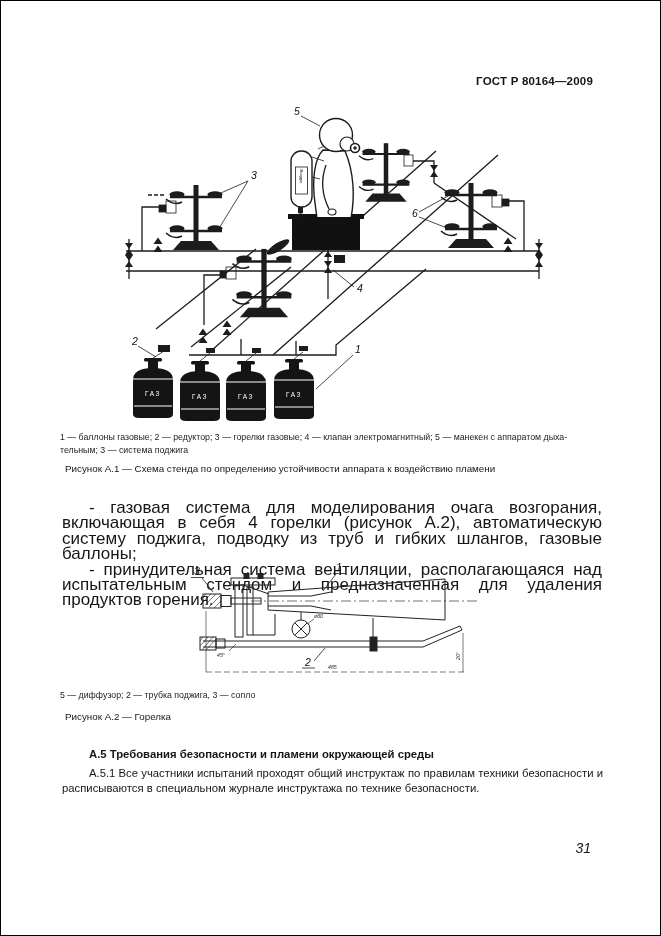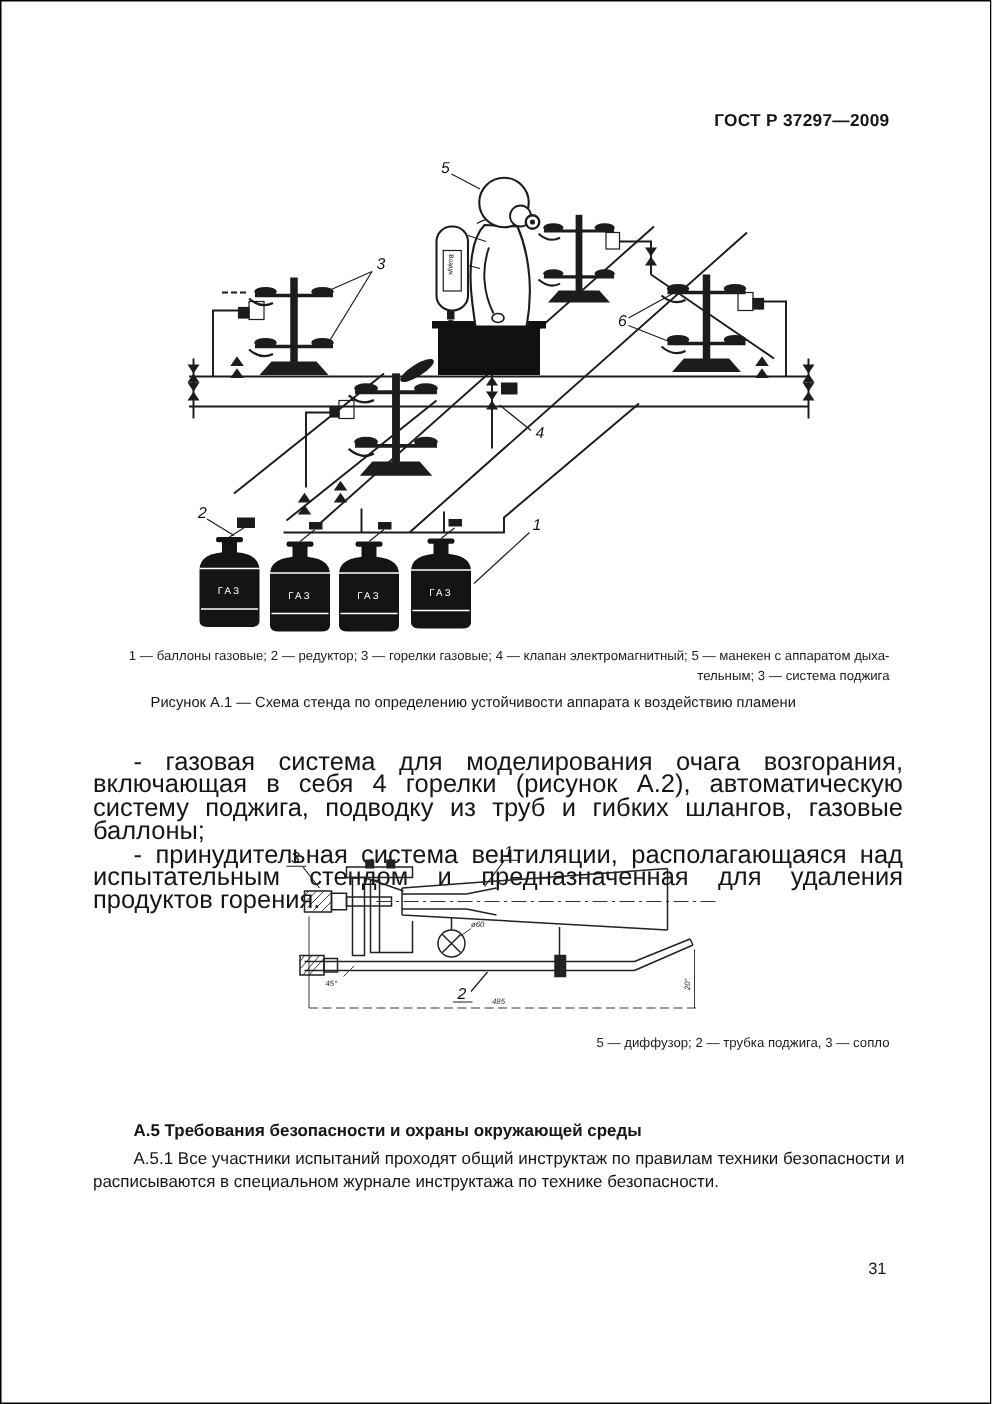--- a/index.html
+++ b/index.html
@@ -5,46 +5,46 @@
   html,body { margin:0; padding:0; background:#fff; }
   .page {
     position:relative; width:661px; height:936px; background:#fff;
     border:1px solid #000; box-sizing:border-box;
     font-family:"Liberation Sans", sans-serif; color:#161616; overflow:hidden;
   }
   .hdr { position:absolute; top:74px; left:0; right:67px; text-align:right;
          font-size:11.5px; font-weight:bold; letter-spacing:.2px; }
   .fig1 { position:absolute; left:95px; top:98px; }
   .fig2 { position:absolute; left:172px; top:556px; }
-  .key  { position:absolute; left:49px; width:543px; text-align:right;
+  .key  { position:absolute; left:59px; width:543px; text-align:left;
           font-size:8.8px; line-height:12.5px; color:#1d1d1d; }
   .key1 { top:430px; }
   .key2 { top:688px; }
-  .figtitle { position:absolute; left:43px; width:543px; text-align:center; font-size:9.8px; }
+  .figtitle { position:absolute; left:64px; width:543px; text-align:left; font-size:9.8px; }
   .t1 { top:462px; }
   .t2 { top:710px; }
   .bodytext { position:absolute; left:61px; top:499px; width:540px;
               font-size:17px; line-height:15.4px; text-align:justify; }
   .bodytext p, .sec p { margin:0; text-indent:27px; }
   .heading { position:absolute; left:88px; top:747px; font-size:11.3px; font-weight:bold; }
   .sec { position:absolute; left:61px; top:765px; width:541px;
          font-size:11.3px; line-height:15.2px; text-align:justify; }
-  .pagenum { position:absolute; top:839px; left:0; right:69px; text-align:right; font-size:11px; }
+  .pagenum { position:absolute; top:839px; left:0; right:69px; text-align:right; font-size:14px;font-style:italic; }
   svg { display:block; }
   .ln   { stroke:#1c1c1c; stroke-width:1.3; fill:none; }
   .thin { stroke:#1c1c1c; stroke-width:.8; fill:none; }
   .lbl  { font-style:italic; font-size:10.5px; fill:#111; }
   .dim  { font-style:italic; font-size:5.2px; fill:#222; }
 </style>
 </head>
 <body>
 
 <div class="page">
 
-  <div class="hdr">ГОСТ Р 37297—2009</div>
+  <div class="hdr">ГОСТ Р 80164—2009</div>
 
   <svg class="fig1" width="470" height="330" viewBox="0 0 470 330">
     <defs>
       <g id="valve">
           <path d="M-6,-4 L0,0 L-6,4 Z" fill="#1c1c1c"></path>
           <path d="M6,-4 L0,0 L6,4 Z" fill="#1c1c1c"></path>
         </g>
       <g id="gvalve">
           <path d="M-4.5,0 L0,-6.5 L4.5,0 Z" fill="#1c1c1c"></path>
           <path d="M-4.5,8 L0,1.5 L4.5,8 Z" fill="#1c1c1c"></path>
@@ -233,22 +233,23 @@
       <line x1="18" y1="20.5" x2="31" y2="20.5" class="thin"></line>
       <line x1="29" y1="21" x2="40" y2="35" class="thin"></line>
       <text class="dim" x="44" y="100">45°</text>
       <text class="dim" x="141" y="61">ø60</text>
       <text class="dim" x="155" y="112">485</text>
       <text class="dim" transform="translate(287,103) rotate(-90)">20°</text>
     </g>
   </svg>
 
   <div class="key key2">5 — диффузор; 2 — трубка поджига, 3 — сопло</div>
-
-  <div class="heading">А.5 Требования безопасности и охраны окружающей среды</div>
+  <div class="figtitle t2">Рисунок А.2 — Горелка</div>
+
+  <div class="heading">А.5 Требования безопасности и пламени окружающей среды</div>
 
   <div class="sec">
     <p>А.5.1 Все участники испытаний проходят общий инструктаж по правилам техники безопасности и расписываются в специальном журнале инструктажа по технике безопасности.</p>
   </div>
 
   <div class="pagenum">31</div>
 
 </div>
 
 </body></html>

